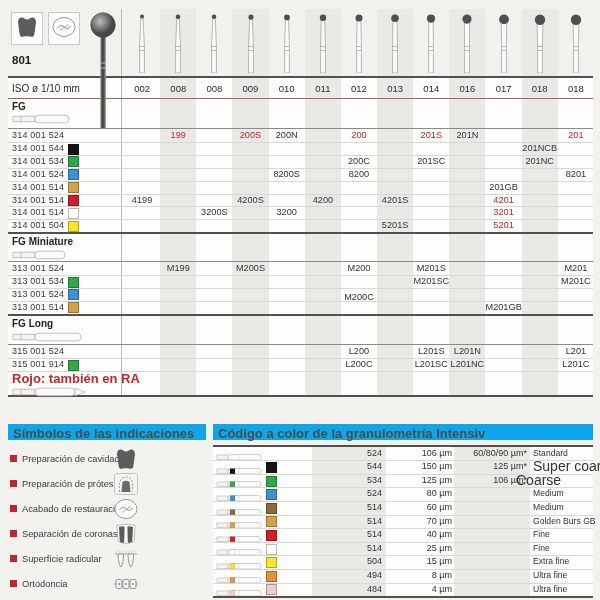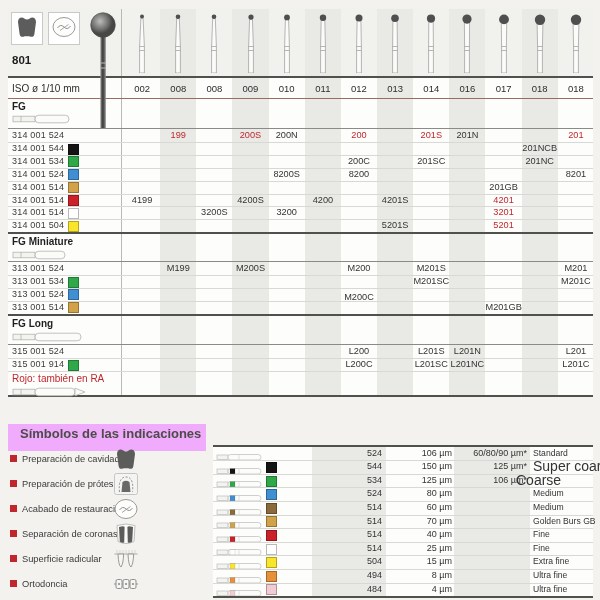--- a/index.html
+++ b/index.html
@@ -13,23 +13,23 @@
   .hline{position:absolute;height:1px;background:#d8d8d5;left:8px;width:585px}
   .hline.dark{height:2px;background:#50504d}
   .hline.red{height:1px;background:#9b6a60}
   .iso-cell{position:absolute;width:36.2px;text-align:center;font-size:9.5px;line-height:21px;color:#2d2d2d}
   .iso-label{position:absolute;left:12px;font-size:10px;line-height:21px;color:#2d2d2d}
   .val{position:absolute;width:36.2px;text-align:center;font-size:9.2px;line-height:12.9px;color:#333}
   .val.red{color:#c0272d}
   .part{position:absolute;left:12px;font-size:9px;line-height:12.9px;color:#3b3b3b;letter-spacing:.2px}
   .chip{position:absolute;width:9px;height:9px;border:1px solid rgba(0,0,0,.28)}
   .seclabel{position:absolute;left:12px;font-size:10px;font-weight:bold;color:#1f1f1f;line-height:13px}
-  .note-red{position:absolute;left:12px;font-size:10px;font-weight:normal;color:#c0272d;line-height:12px}
-  .band{position:absolute;background:#f0abfc;height:27px;line-height:19px;font-weight:bold;
-        font-size:13px;color:#4c4c49;padding-left:12px;box-sizing:border-box;white-space:nowrap}
+  .note-red{position:absolute;left:12px;font-size:13px;font-weight:bold;color:#c0272d;line-height:12px}
+  .band{position:absolute;background:#0ea5e9;height:16px;line-height:19px;font-weight:bold;
+        font-size:13px;color:#4c4c49;padding-left:5px;box-sizing:border-box;white-space:nowrap}
   .symlabel{position:absolute;font-size:9.3px;color:#3a3a3a;line-height:22px;white-space:nowrap}
   .bullet{position:absolute;width:7px;height:7px;background:#c0272d}
   .gr-cell{position:absolute;font-size:9px;line-height:13.6px;color:#333;white-space:nowrap}
   .gr-cell.right{text-align:right}
   #granbg{position:absolute;left:213px;top:446px;width:380px;height:151px;background:#fdfdfc}
   .granband{position:absolute;top:446px;height:151px;background:#e9e9e6}
   .icnbox{position:absolute;width:32px;height:33px;background:#fff;border:1px solid #c9c9c6;
           box-sizing:border-box;display:flex;align-items:center;justify-content:center}
   .code801{position:absolute;left:12px;font-size:11.5px;font-weight:bold;color:#1d1d1d}
 </style>
@@ -51,20 +51,21 @@
           <path d="M6.5 13 Q9.5 8.5 13 12 Q16.5 15.5 19.5 11" stroke="#8f8f8c" stroke-width="1" fill="none"></path>
           <path d="M9 15.5 L17.5 9.5" stroke="#8f8f8c" stroke-width="0.8"></path>
         </svg></span>
   </div>
   <div class="code801" style="top:54px">801</div>
 
   <div class="iso-label" style="top:78px">ISO ø 1/10 mm</div>
   <div class="note-red" style="top:373px">Rojo: también en RA</div>
 
   <div class="band" style="left:8px;top:424px;width:198px">Símbolos de las indicaciones</div>
+  <div class="band" style="left:213px;top:424px;width:380px">Código a color de la granulometría Intensiv</div>
 
   <div id="granbg"></div>
   <div class="granband" style="left:312px;width:74px"></div>
   <div class="granband" style="left:454px;width:76px"></div>
 
   <div id="build">
       <div class="stripe" style="left:160.2px"></div>
       <div class="stripe" style="left:232.4px"></div>
       <div class="stripe" style="left:304.8px"></div>
       <div class="stripe" style="left:377.0px"></div>

